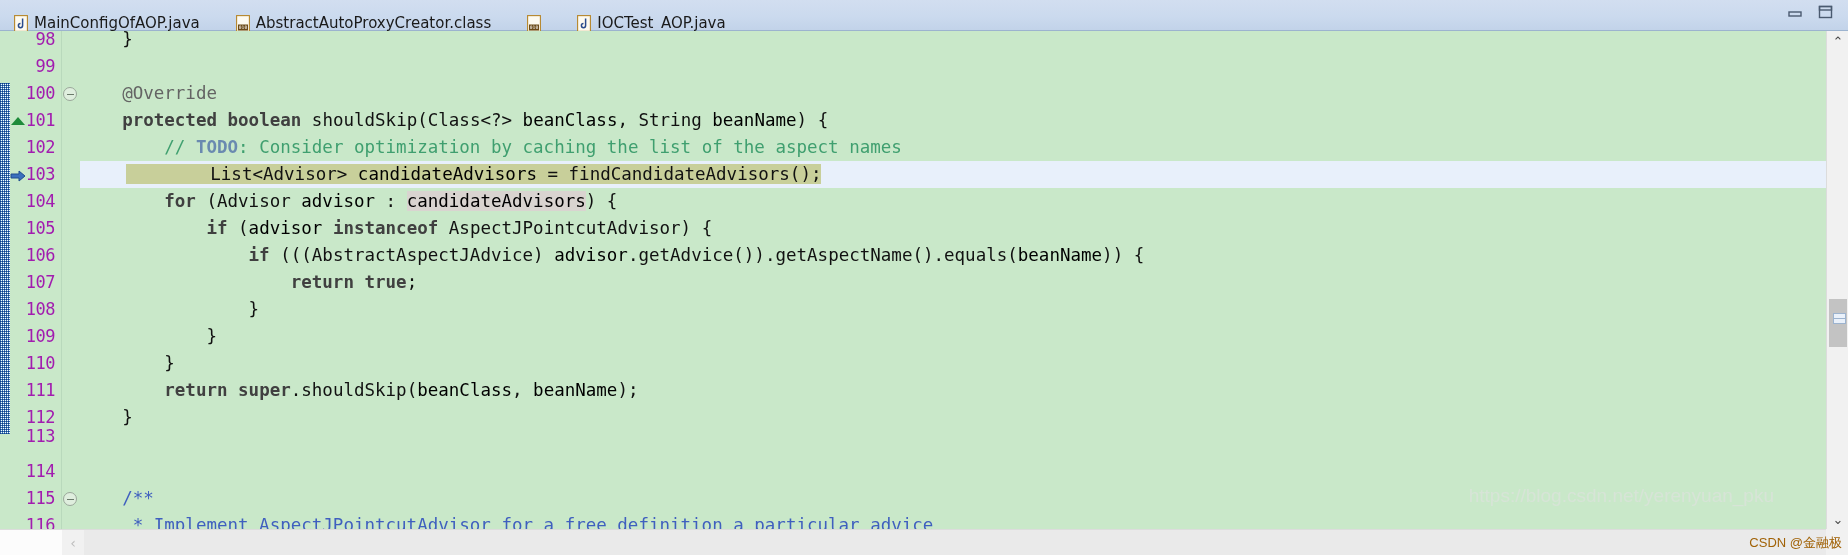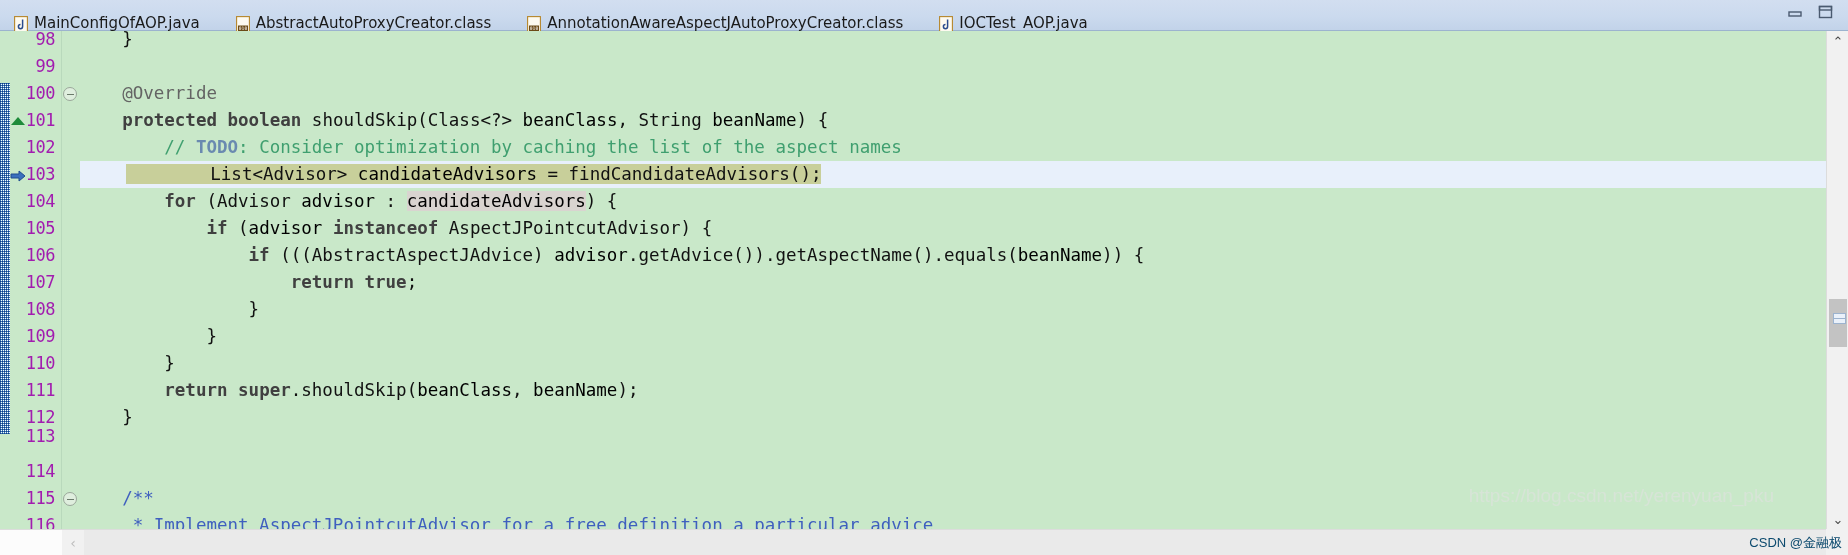--- a/index.html
+++ b/index.html
@@ -18,21 +18,21 @@
   
   .tabbar {
     position: absolute; left: 0; top: 0;
     width: 1848px; height: 31px;
     background: linear-gradient(to bottom, #d2def0 0%, #cbdaee 55%, #c2d3e9 100%);
     border-bottom: 1px solid #9cb3cf;
     display: flex; align-items: flex-end;
   }
   .tab {
     height: 30px;
-    display: flex; 
+    display: flex; align-items: center;
     gap: 6px;
     padding: 16px 14px 0 10px;
     font-size: 15px;
     color: #1a1a1a;
     white-space: nowrap;
     position: relative;
     cursor: default;
   }
   .tab.active {
     background: #ffffff;
@@ -208,21 +208,21 @@
   
   .wm-url {
     position: absolute; right: 74px; bottom: 22px;
     font-size: 19px; color: #d7e4d7;
     font-family: "Liberation Sans", sans-serif;
     pointer-events: none;
     white-space: nowrap;
   }
   .wm-csdn {
     position: absolute; right: 6px; bottom: 3px;
-    font-size: 13px; color: #0c4a6e;
+    font-size: 13px; color: #a16207;
     font-family: "Liberation Sans", sans-serif;
     pointer-events: none;
     white-space: nowrap;
   }
 </style>
 </head>
 <body>
 
 <div id="app">
 
@@ -248,21 +248,20 @@
           <span class="tlabel">AbstractAutoProxyCreator.class</span>
         </div>
         <div class="tab" style="margin-right: 12px;">
           <span class="ficon">
             <svg class="icon-class" width="14" height="17" viewBox="0 0 14 17">
               <rect x="0.6" y="0.6" width="12.8" height="15.8" fill="#fdfaf0" stroke="#b5862a" stroke-width="1.1"></rect>
               <rect x="2" y="9.5" width="10" height="6" fill="#6b4a17"></rect>
               <text x="7" y="14.4" font-size="4.6" fill="#ffffff" text-anchor="middle" font-family="DejaVu Sans Mono, monospace">010</text>
             </svg>
           </span>
-          <span class="tlabel">AnnotationAwareAspectJAutoProxyCreator.class</span>
         </div>
         <div class="tab" style="margin-right: 12px;">
           <span class="ficon">
             <svg class="icon-java" width="14" height="17" viewBox="0 0 14 17">
               <rect x="0.6" y="0.6" width="12.8" height="15.8" fill="#fdfaf0" stroke="#b5862a" stroke-width="1.1"></rect>
               <path d="M8.6 3.4 v7.2 a2.1 2.1 0 1 1 -2.1 -2.1" fill="none" stroke="#2a4b8d" stroke-width="1.5"></path>
             </svg>
           </span>
           <span class="tlabel">IOCTest_AOP.java</span>
         </div>

